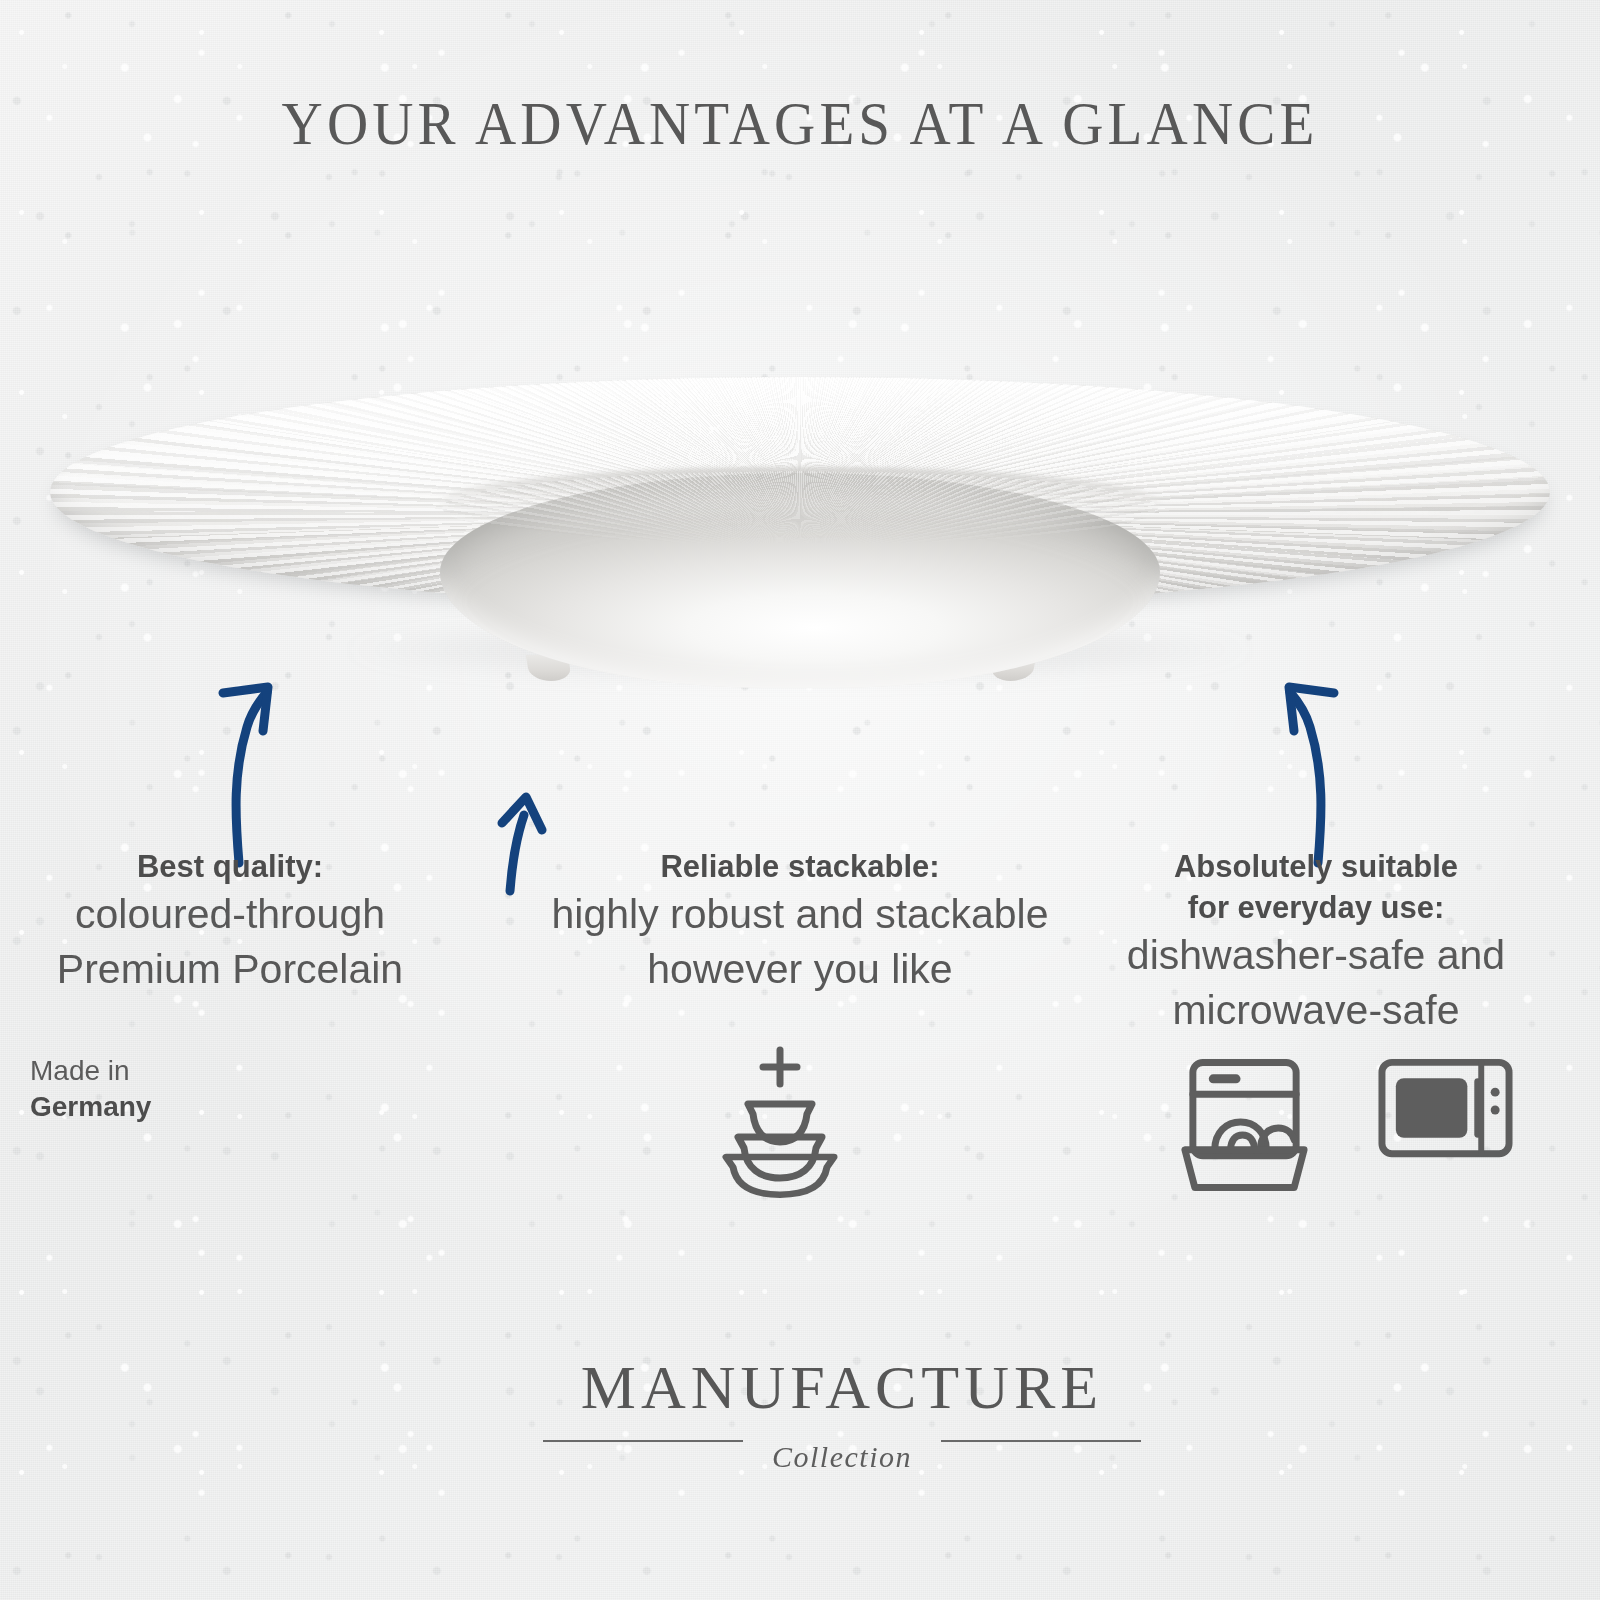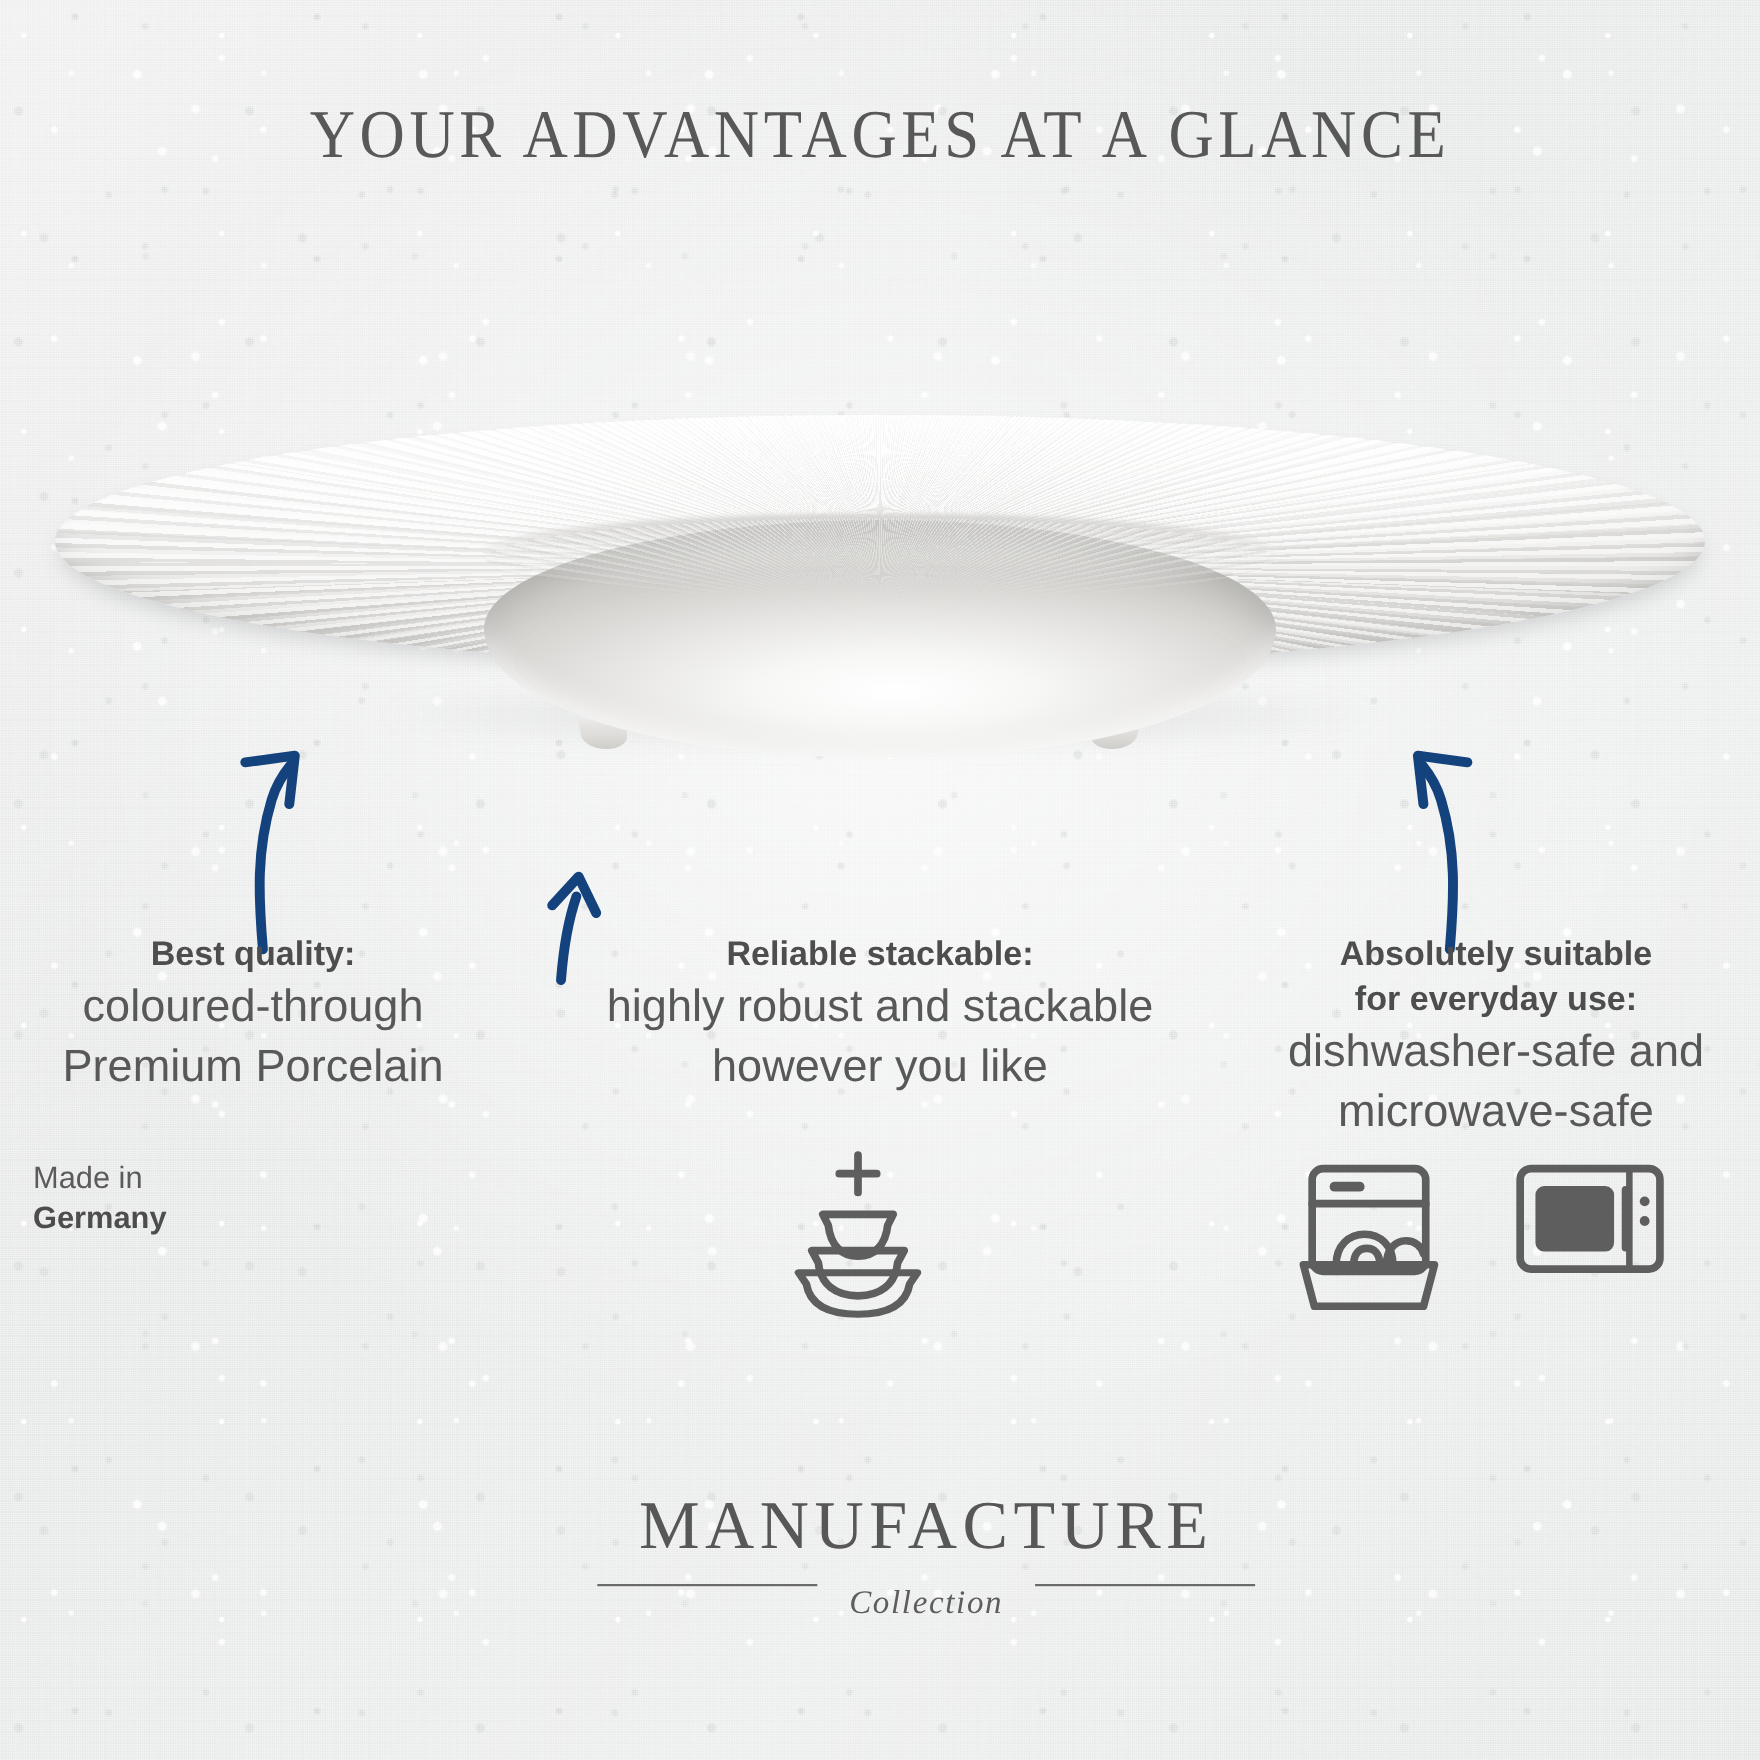--- a/index.html
+++ b/index.html
@@ -224,21 +224,21 @@
     white-space: nowrap;
   }
   .feature .f-line {
     font-size: 41px;
     line-height: 1.33;
     color: #585858;
     white-space: nowrap;
   }
   #feature-1 { left: 30px;   width: 400px; }
   #feature-2 { left: 540px;  width: 520px; }
-  #feature-3 { left: 1160px; width: 400px; }
+  #feature-3 { left: 1116px; width: 400px; }
 
   
   .made-in {
     position: absolute;
     top: 1053px;
     left: 30px;
     width: 400px;
     text-align: left;
     color: #5b5b5b;
   }

